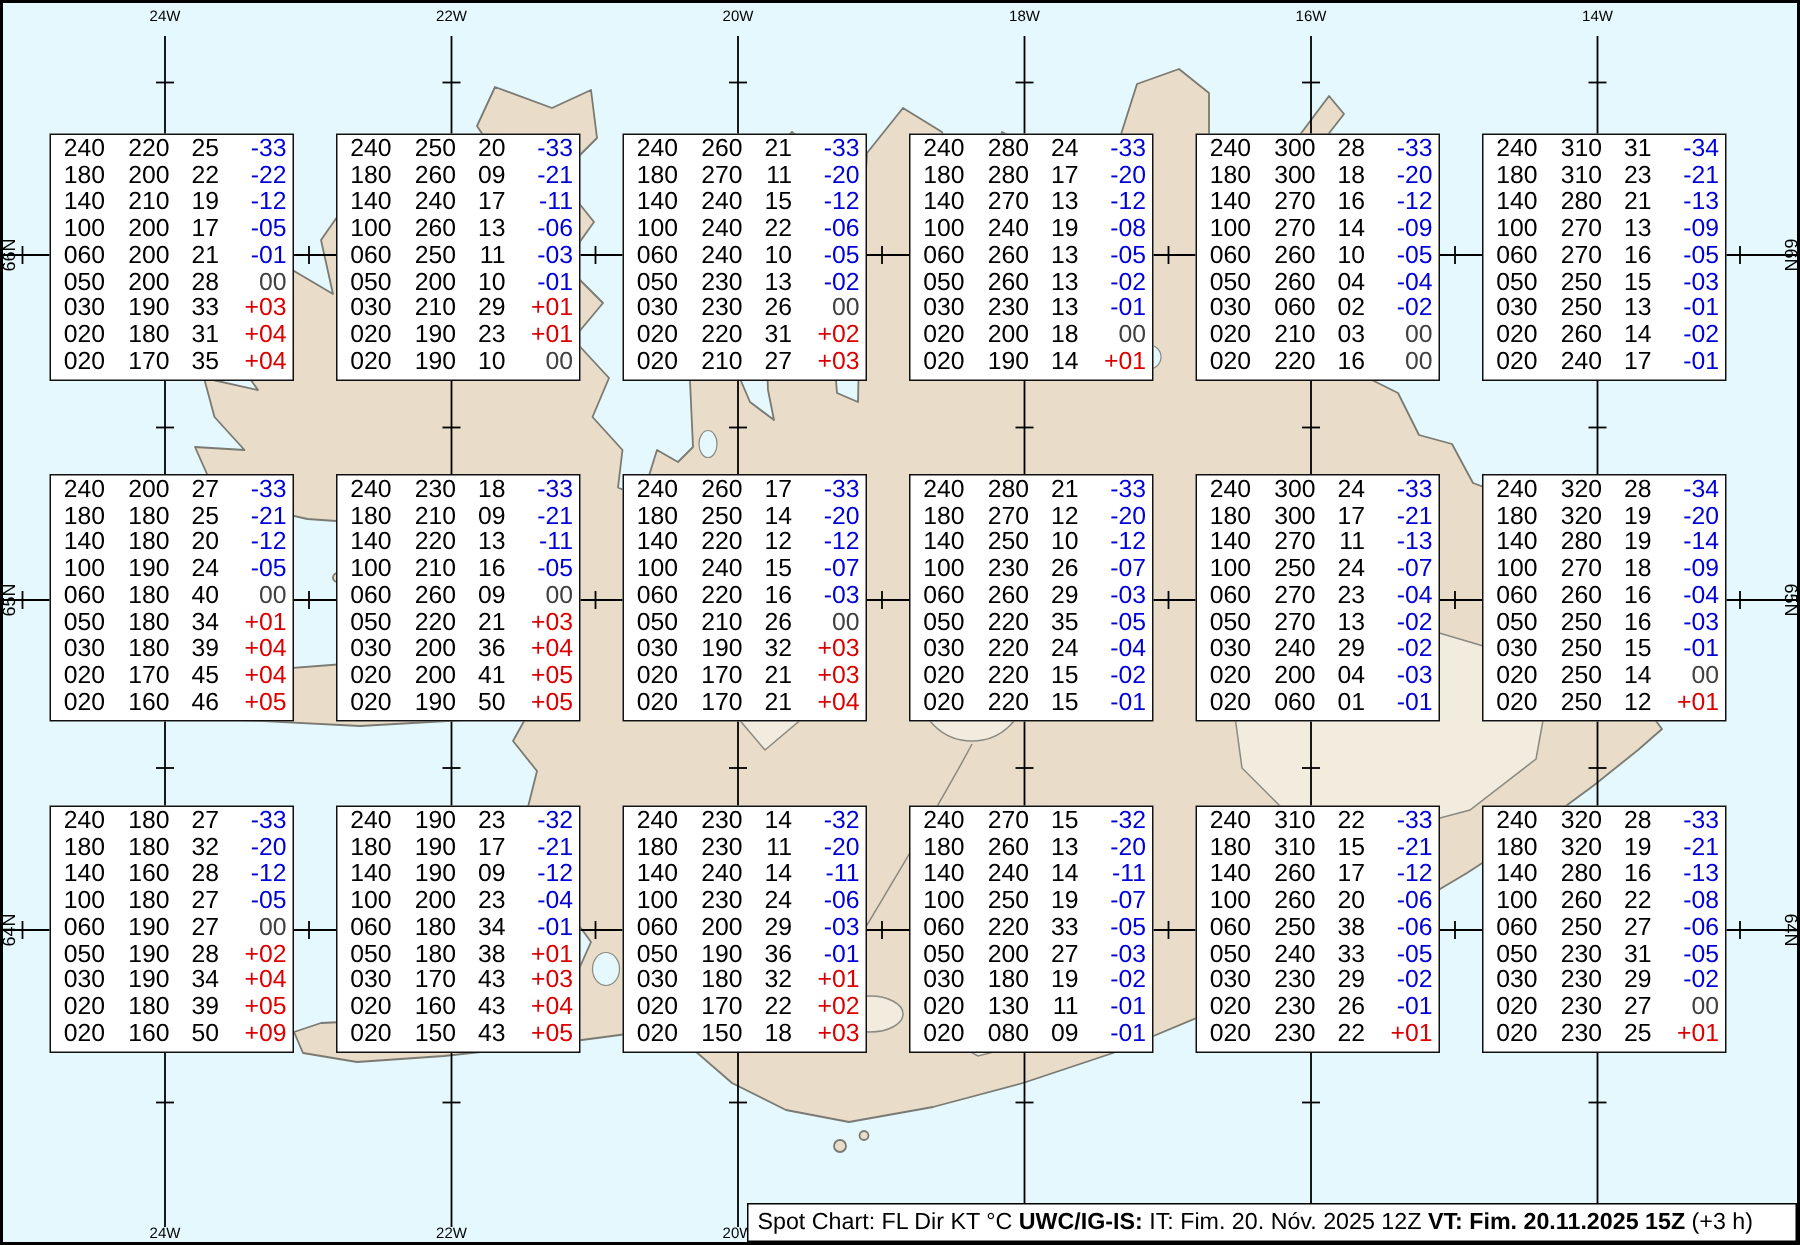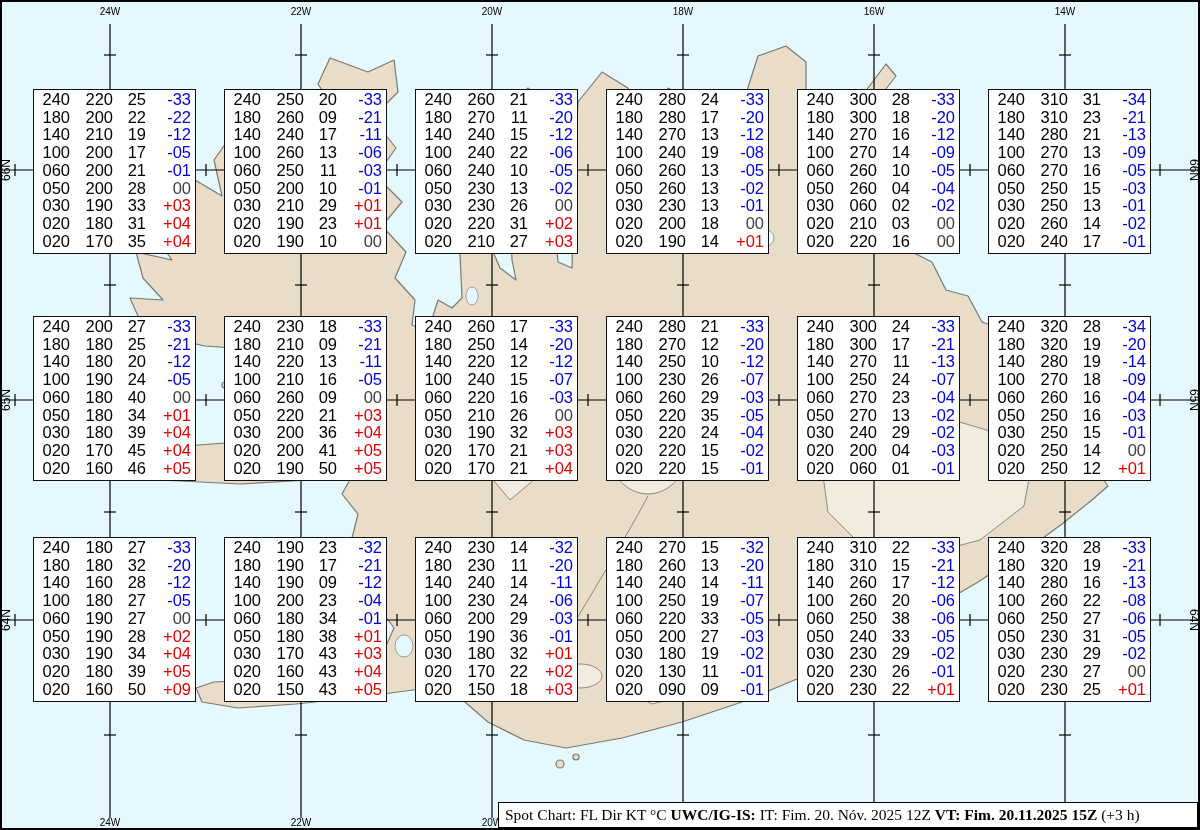--- a/index.html
+++ b/index.html
@@ -32,21 +32,21 @@
   .spot-row .c-dir{width:34px;text-align:right;}
   .spot-row .c-kt{width:24px;text-align:right;}
   .spot-row .c-t{width:36px;text-align:right;}
   .t-neg{color:var(--tneg);}
   .t-pos{color:var(--tpos);}
   .t-zero{color:#404040;}
   #footer-bar{
     position:absolute;left:498px;top:802px;right:2px;bottom:2px;
     background:#fff;border:1px solid #000;z-index:40;
     display:flex;align-items:center;padding-left:6px;
-    font-size:15.5px;color:#000;white-space:pre;font-family:Liberation Serif, serif;
+    font-size:15.5px;color:#000;white-space:pre;
   }
   #footer-bar .seg-bold{font-weight:bold;}
 </style>
 </head>
 <body style="--ocean: #e4f8fd; --tneg: #0000d8; --tpos: #dd0000;">
 
 <svg id="map-svg" width="1200" height="830" viewBox="0 0 1200 830">
   <rect x="0" y="0" width="1200" height="830" fill="#e4f8fd"></rect>
   <g id="land-group" fill="#e9dcc8" stroke="#7a7a72" stroke-width="1.2" stroke-linejoin="round">
     <path d="M352,332 L310,336 262,350 205,346 152,334 138,316 130,298 163,300 143,278 136,252 172,260 152,232 149,206 192,222 168,192 178,170 222,196 214,160 228,140 268,170 284,150 258,122 277,100 318,130 338,114 318,84 330,58 368,72 394,60 398,92 372,118 396,148 376,176 402,202 382,226 406,252 395,278 415,300 412,325 428,332 438,300 452,308 462,298 458,210 455,160 472,146 486,170 488,240 500,268 516,280 512,260 508,160 505,110 528,88 548,104 552,190 558,262 572,268 574,170 578,102 602,72 628,88 636,120 642,200 648,252 660,200 662,120 668,88 684,96 690,170 694,238 706,230 712,150 722,118 736,130 738,185 748,170 744,100 758,56 786,46 806,62 806,118 824,132 842,118 846,160 858,120 862,96 886,64 896,76 868,112 858,150 862,186 878,196 886,226 902,222 912,252 932,262 946,290 968,296 982,322 1004,330 1016,358 1040,366 1052,394 1076,402 1086,428 1106,436 1110,462 1096,470 1108,486 1092,500 1062,524 1024,552 978,582 924,614 866,646 804,676 742,702 682,722 622,738 566,748 524,740 488,722 458,696 428,688 398,692 352,698 296,704 238,708 202,702 196,688 214,682 258,680 306,672 352,660 386,646 394,628 378,606 366,584 372,558 352,538 358,514 342,494 352,476 310,480 240,484 160,480 84,472 68,460 86,448 160,448 238,442 308,432 342,418 352,402 338,372 Z"></path>
@@ -322,21 +322,21 @@
     </div>
     <div class="spot-box" style="left: 606px; top: 537px; width: 163px; height: 165px;">
       <div class="spot-row"><span class="c-fl">240</span><span class="c-dir">270</span><span class="c-kt">15</span><span class="c-t t-neg">-32</span></div>
       <div class="spot-row"><span class="c-fl">180</span><span class="c-dir">260</span><span class="c-kt">13</span><span class="c-t t-neg">-20</span></div>
       <div class="spot-row"><span class="c-fl">140</span><span class="c-dir">240</span><span class="c-kt">14</span><span class="c-t t-neg">-11</span></div>
       <div class="spot-row"><span class="c-fl">100</span><span class="c-dir">250</span><span class="c-kt">19</span><span class="c-t t-neg">-07</span></div>
       <div class="spot-row"><span class="c-fl">060</span><span class="c-dir">220</span><span class="c-kt">33</span><span class="c-t t-neg">-05</span></div>
       <div class="spot-row"><span class="c-fl">050</span><span class="c-dir">200</span><span class="c-kt">27</span><span class="c-t t-neg">-03</span></div>
       <div class="spot-row"><span class="c-fl">030</span><span class="c-dir">180</span><span class="c-kt">19</span><span class="c-t t-neg">-02</span></div>
       <div class="spot-row"><span class="c-fl">020</span><span class="c-dir">130</span><span class="c-kt">11</span><span class="c-t t-neg">-01</span></div>
-      <div class="spot-row"><span class="c-fl">020</span><span class="c-dir">090</span><span class="c-kt">09</span><span class="c-t t-neg">-01</span></div>
+      <div class="spot-row"><span class="c-fl">020</span><span class="c-dir">080</span><span class="c-kt">09</span><span class="c-t t-neg">-01</span></div>
     </div>
     <div class="spot-box" style="left: 797px; top: 537px; width: 163px; height: 165px;">
       <div class="spot-row"><span class="c-fl">240</span><span class="c-dir">310</span><span class="c-kt">22</span><span class="c-t t-neg">-33</span></div>
       <div class="spot-row"><span class="c-fl">180</span><span class="c-dir">310</span><span class="c-kt">15</span><span class="c-t t-neg">-21</span></div>
       <div class="spot-row"><span class="c-fl">140</span><span class="c-dir">260</span><span class="c-kt">17</span><span class="c-t t-neg">-12</span></div>
       <div class="spot-row"><span class="c-fl">100</span><span class="c-dir">260</span><span class="c-kt">20</span><span class="c-t t-neg">-06</span></div>
       <div class="spot-row"><span class="c-fl">060</span><span class="c-dir">250</span><span class="c-kt">38</span><span class="c-t t-neg">-06</span></div>
       <div class="spot-row"><span class="c-fl">050</span><span class="c-dir">240</span><span class="c-kt">33</span><span class="c-t t-neg">-05</span></div>
       <div class="spot-row"><span class="c-fl">030</span><span class="c-dir">230</span><span class="c-kt">29</span><span class="c-t t-neg">-02</span></div>
       <div class="spot-row"><span class="c-fl">020</span><span class="c-dir">230</span><span class="c-kt">26</span><span class="c-t t-neg">-01</span></div>

